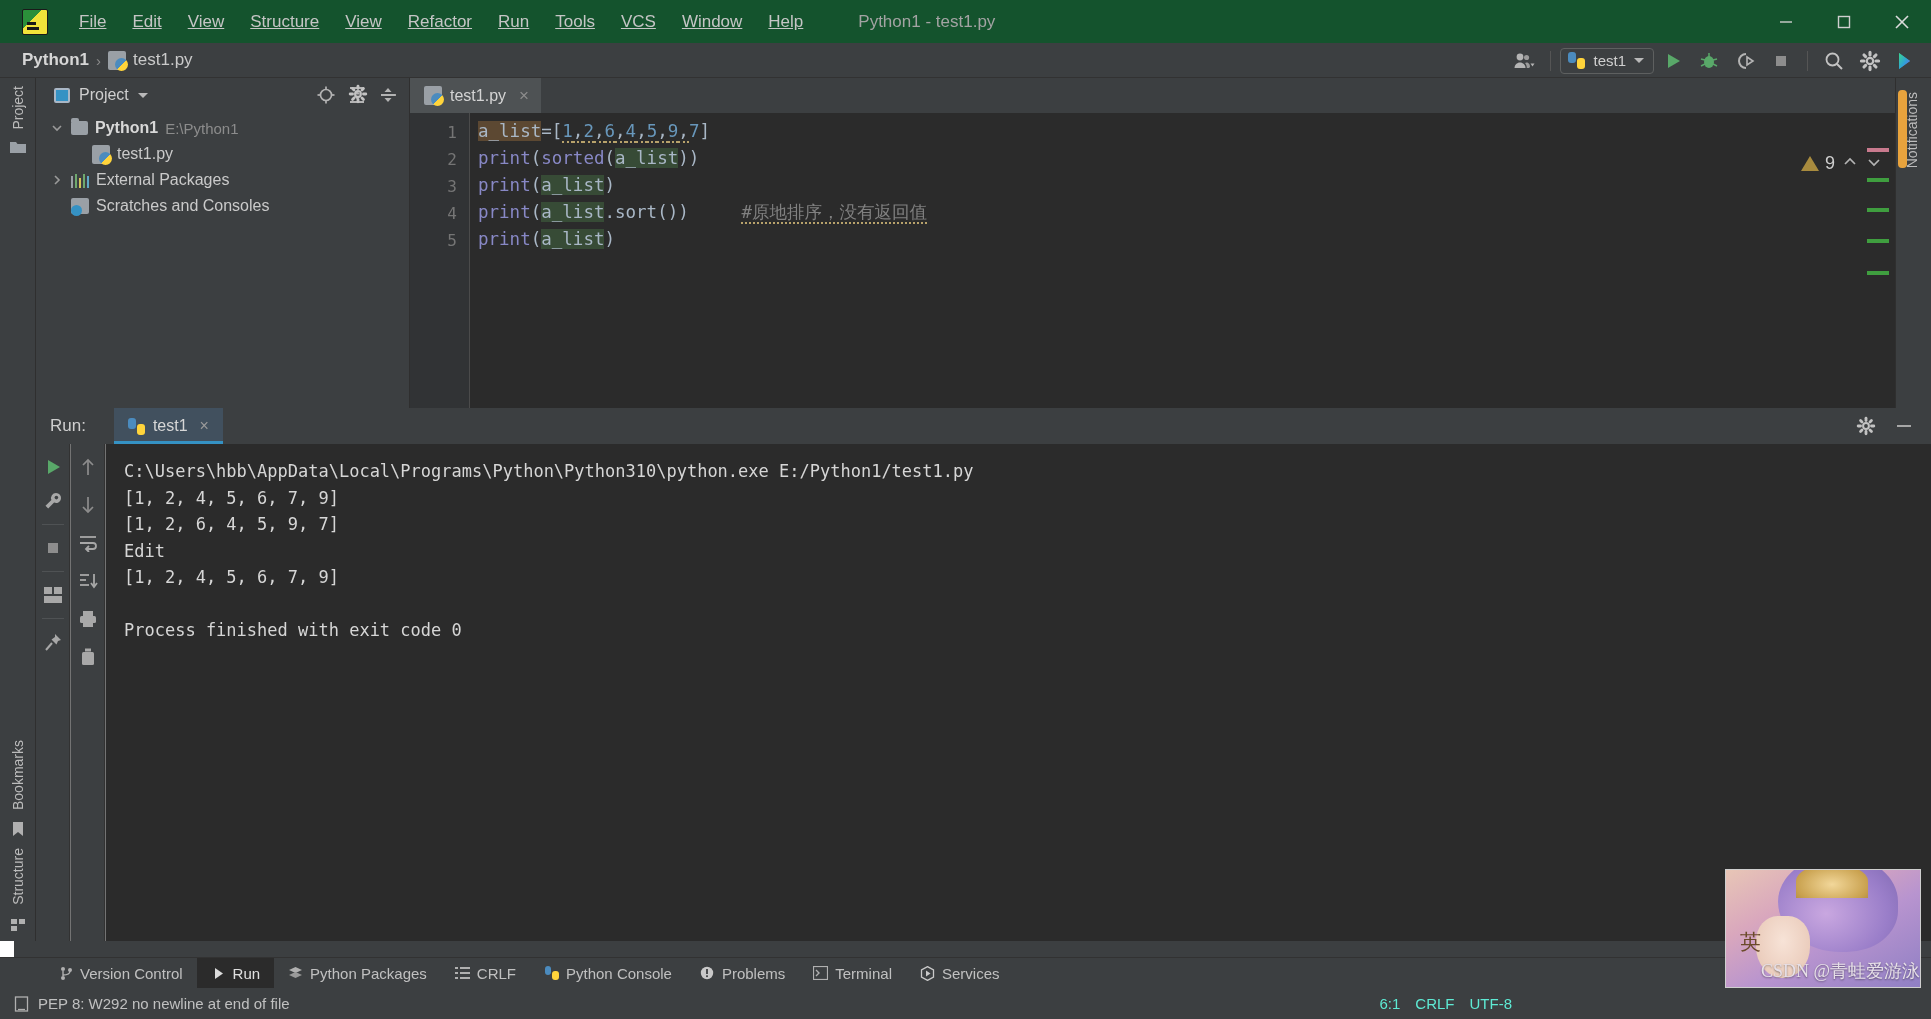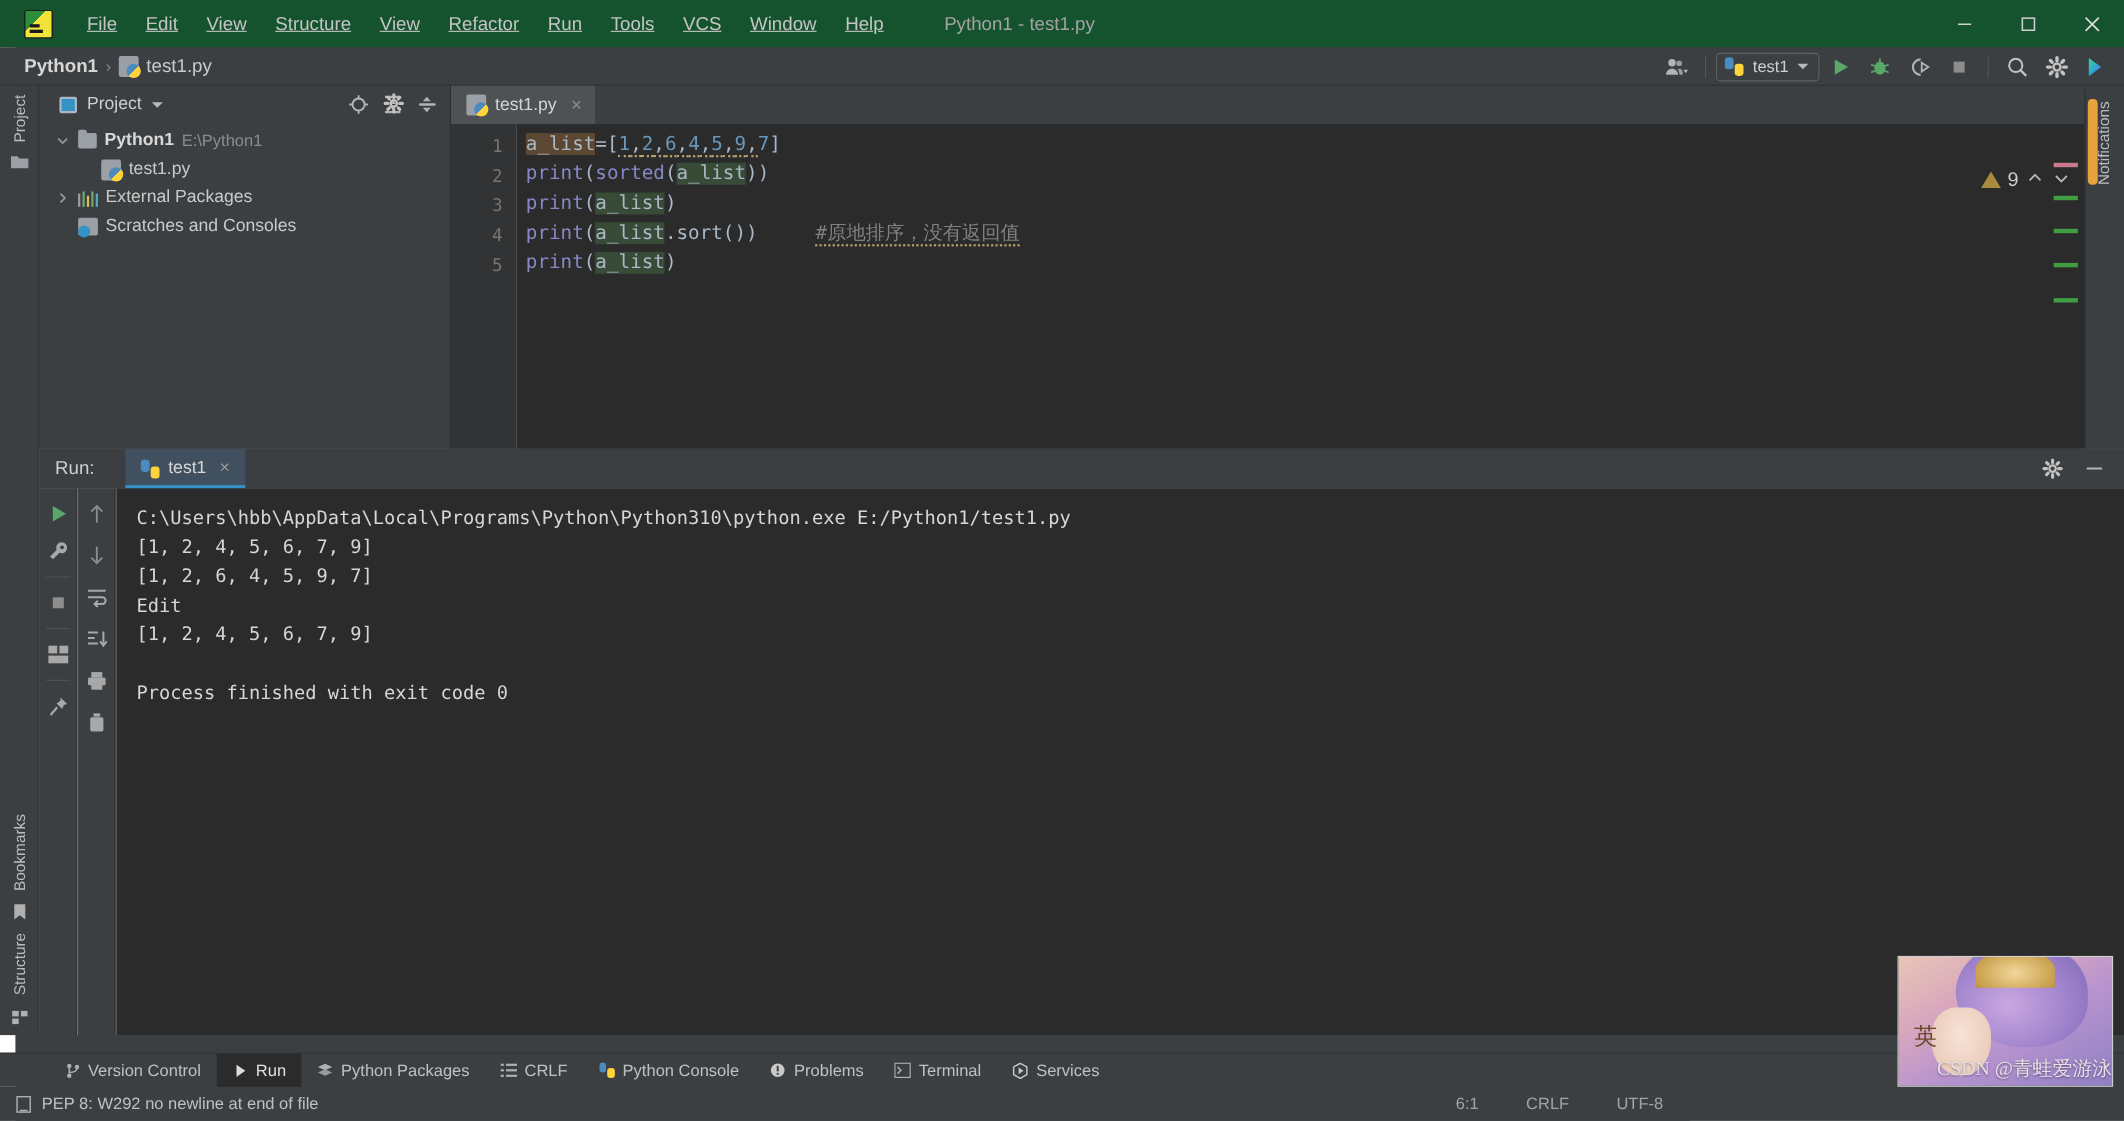--- a/index.html
+++ b/index.html
@@ -260,21 +260,21 @@
   }
   .tt.active { background: #2b2b2b; color: #e0e0e0; }
   .tt-ico { width: 15px; height: 15px; display: flex; align-items: center; justify-content: center; color: #b0b0b0; }
 
   
   .statusbar {
     position: absolute; left: 0; bottom: 0; width: 1536px; height: 31px;
     background: #3c3f41; display: flex; align-items: center;
   }
   .sb-left { display: flex; align-items: center; gap: 9px; margin-left: 14px; font-size: 15px; color: #c0c0c0; }
-  .sb-right { margin-left: auto; display: flex; align-items: center; gap: 43px; margin-right: 24px; font-size: 15px; color: #a3a3a3; }
+  .sb-right { margin-left: auto; display: flex; align-items: center; gap: 15px; margin-right: 24px; font-size: 15px; color: #5eead4; }
 
   
   .watermark {
     position: absolute; right: 10px; bottom: 31px; width: 196px; height: 119px;
     background: linear-gradient(150deg,#e8c6b6 0%, #d9a7bd 30%, #b894cf 58%, #8f7fc4 100%);
     border: 1px solid #cfcfcf; overflow: hidden;
   }
   .wm-hair {
     position: absolute; left: 52px; top: -14px; width: 120px; height: 96px;
     background: radial-gradient(ellipse at 40% 60%, #c9a7e0 0%, #9a7ec9 60%, #7a64ad 100%);

